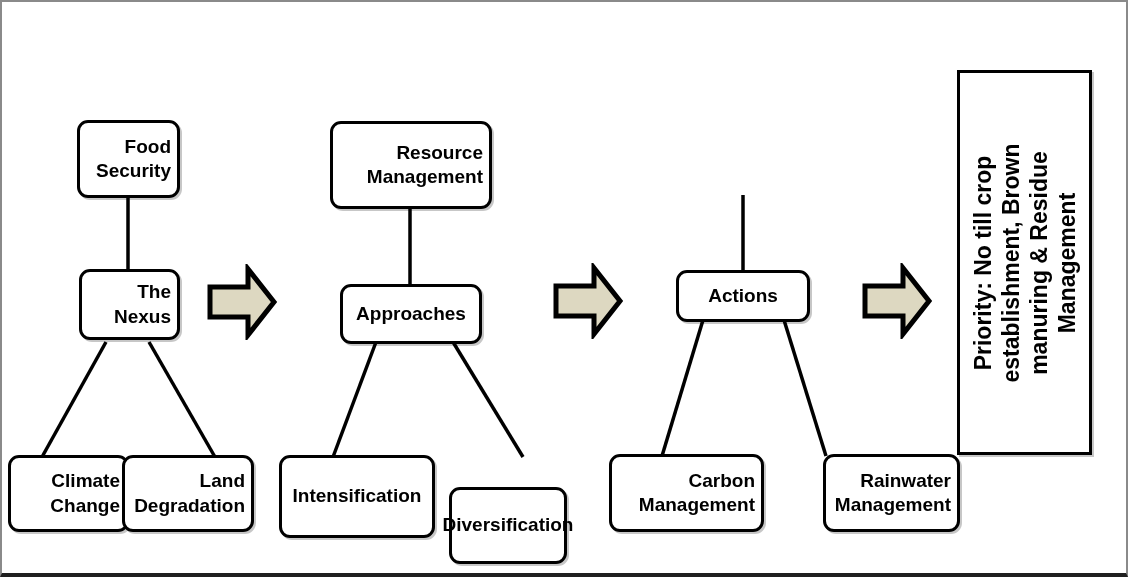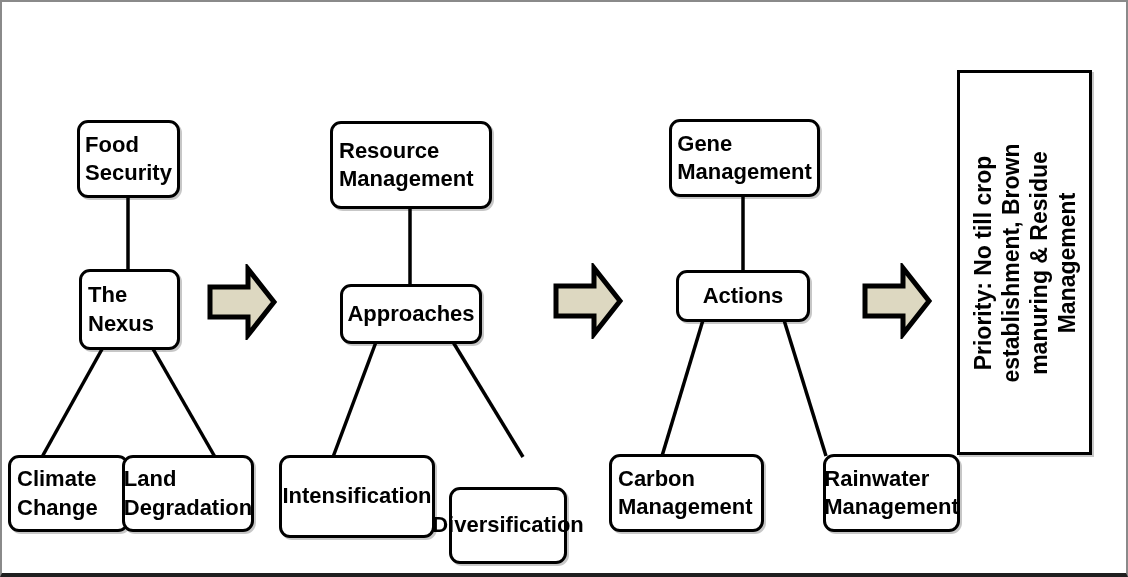--- a/index.html
+++ b/index.html
@@ -15,23 +15,23 @@
     overflow:hidden;
     font-family:"Liberation Sans","DejaVu Sans",sans-serif;
   }
   .node{
     position:absolute;
     background:#ffffff;
     border:3.5px solid #000000;
     border-radius:11px;
     box-shadow:2px 2px 0 rgba(0,0,0,0.22);
     display:flex;align-items:center;justify-content:center;
-    text-align:left;
+    text-align:right;
     font-weight:700;
-    font-size:22px;
+    font-size:19px;
     line-height:1.28;
     color:#000000;
     box-sizing:border-box;
     padding:2px 6px;
   }
   .connectors{position:absolute;left:0;top:0;width:100%;height:100%;}
   .connectors line{stroke:#000000;stroke-width:3.5;}
   .arrow{position:absolute;}
   .priority{
     position:absolute;
@@ -75,30 +75,29 @@
     <polygon points="4,23 42,23 42,5 68,38 42,71 42,53 4,53" fill="#ddd8c1" stroke="#000000" stroke-width="5"></polygon>
   </svg>
   <svg class="arrow" style="left:550px;top:261px;" width="72" height="76" viewBox="0 0 72 76" xmlns="http://www.w3.org/2000/svg">
     <polygon points="4,23 42,23 42,5 68,38 42,71 42,53 4,53" fill="#ddd8c1" stroke="#000000" stroke-width="5"></polygon>
   </svg>
   <svg class="arrow" style="left:859px;top:261px;" width="72" height="76" viewBox="0 0 72 76" xmlns="http://www.w3.org/2000/svg">
     <polygon points="4,23 42,23 42,5 68,38 42,71 42,53 4,53" fill="#ddd8c1" stroke="#000000" stroke-width="5"></polygon>
   </svg>
 
   <div class="node" style="left:75px;top:118px;width:103px;height:78px;">Food Security</div>
-  <div class="node" style="left:77px;top:267px;width:101px;height:81px;">The Nexus</div>
+  <div class="node" style="left:77px;top:267px;width:101px;height:71px;">The Nexus</div>
   <div class="node" style="left:6px;top:453px;width:121px;height:77px;">Climate Change</div>
   <div class="node" style="left:120px;top:453px;width:132px;height:77px;">Land Degradation</div>
 
   <div class="node" style="left:328px;top:119px;width:162px;height:88px;">Resource Management</div>
   <div class="node" style="left:338px;top:282px;width:142px;height:60px;">Approaches</div>
   <div class="node" style="left:277px;top:453px;width:156px;height:83px;">Intensification</div>
   <div class="node" style="left:447px;top:453px;width:118px;height:77px;margin-top:32px;">Diversification</div>
 
-  <div class="node" style="left:667px;top:117px;width:151px;height:78px;">Gene Management</div>
   <div class="node" style="left:674px;top:268px;width:134px;height:52px;">Actions</div>
   <div class="node" style="left:607px;top:452px;width:155px;height:78px;">Carbon Management</div>
   <div class="node" style="left:774px;top:452px;width:137px;height:78px;margin-left:47px;">Rainwater Management</div>
 
   <div class="priority">
     <div class="vert">
       <div>Priority: No till crop</div>
       <div>establishment, Brown</div>
       <div>manuring &amp; Residue</div>
       <div>Management</div>

